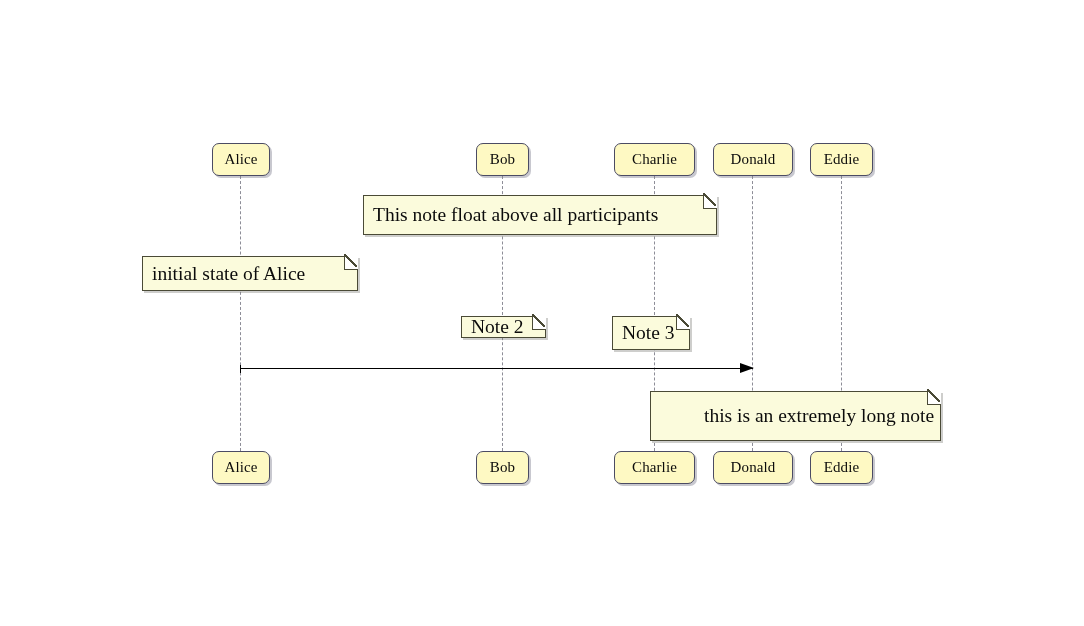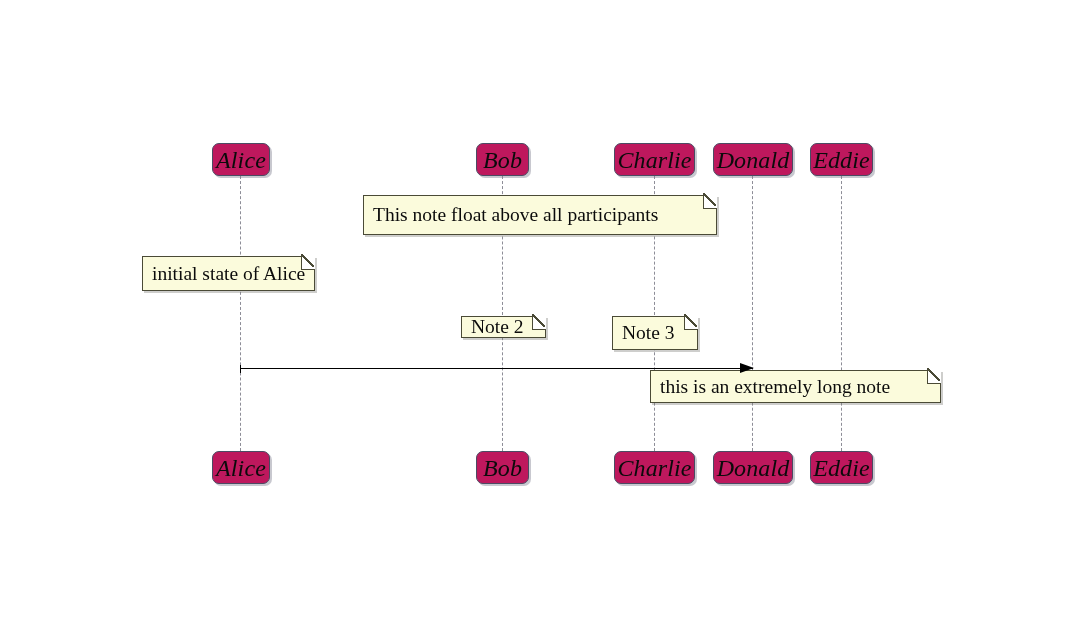--- a/index.html
+++ b/index.html
@@ -25,34 +25,33 @@
     position: absolute;
     width: 0;
     border-left: 1.6px dashed #8d8d97;
     z-index: 1;
   }
 
   
   .participant {
     position: absolute;
     box-sizing: border-box;
-    background: #be185d;
+    background: #fef9c3;
     border: 1.3px solid #4b4b63;
     border-radius: 7px;
     color: #0b0b0b;
-    font-size: 24px;
+    font-size: 15px;
     line-height: 1;
     display: flex;
     align-items: center;
     justify-content: center;
     letter-spacing: 0.1px;
     box-shadow: 2px 2px 0 rgba(125,125,140,0.42);
     z-index: 4;
     white-space: nowrap;
-    font-style: italic;
   }
 
   
   .note {
     position: absolute;
     box-sizing: border-box;
     background: #fbfbdc;
     border: 1.3px solid #4a4a36;
     color: #0b0b0b;
     font-size: 19.5px;
@@ -144,33 +143,33 @@
   <div class="participant" style="left: 212px; top: 451px; width: 58px; height: 33px;">Alice</div>
   <div class="participant" style="left: 476px; top: 451px; width: 53px; height: 33px;">Bob</div>
   <div class="participant" style="left: 614px; top: 451px; width: 81px; height: 33px;">Charlie</div>
   <div class="participant" style="left: 713px; top: 451px; width: 80px; height: 33px;">Donald</div>
   <div class="participant" style="left: 810px; top: 451px; width: 63px; height: 33px;">Eddie</div>
 
   <div class="note" style="left: 363px; top: 195px; width: 354px; height: 40px;">
     <span class="note-text">This note float above all participants</span>
     <span class="fold"></span>
   </div>
-  <div class="note" style="left: 142px; top: 256px; width: 173px; height: 35px;">
+  <div class="note" style="left: 142px; top: 256px; width: 216px; height: 35px;">
     <span class="note-text">initial state of Alice</span>
     <span class="fold"></span>
   </div>
   <div class="note" style="left: 461px; top: 316px; width: 85px; height: 22px;">
     <span class="note-text">Note 2</span>
     <span class="fold"></span>
   </div>
-  <div class="note" style="left: 612px; top: 316px; width: 86px; height: 34px;">
+  <div class="note" style="left: 612px; top: 316px; width: 78px; height: 34px;">
     <span class="note-text">Note 3</span>
     <span class="fold"></span>
   </div>
-  <div class="note" style="left: 650px; top: 370px; width: 291px; height: 33px;">
+  <div class="note" style="left: 650px; top: 391px; width: 291px; height: 50px; padding-left: 44px;">
     <span class="note-text">this is an extremely long note</span>
     <span class="fold"></span>
   </div>
 
   <div class="message" style="left: 241px; top: 368px; width: 512px;">
     <span class="tail-tick"></span>
     <span class="arrowhead"></span>
   </div>
 
 </div>

